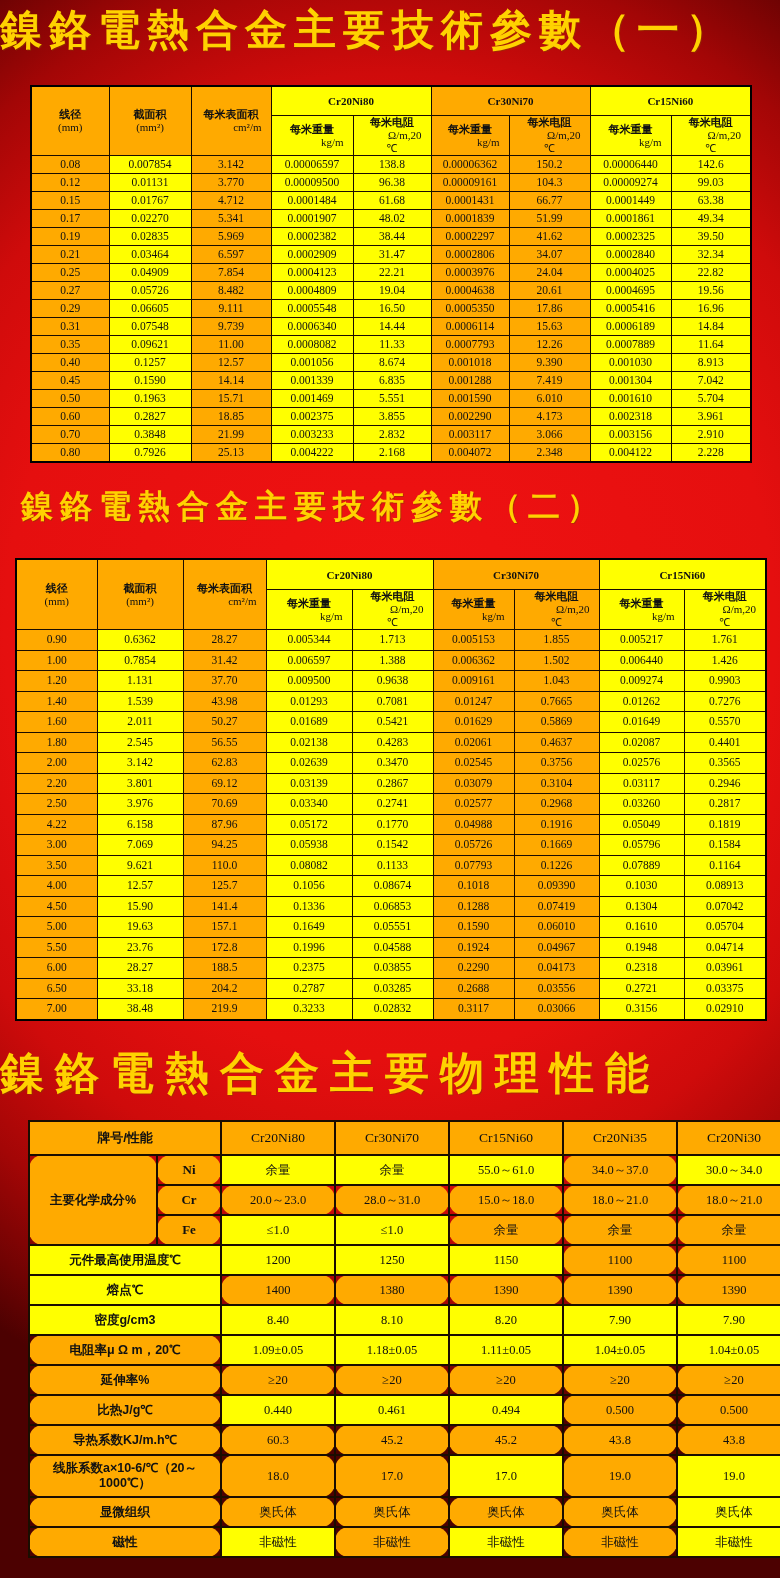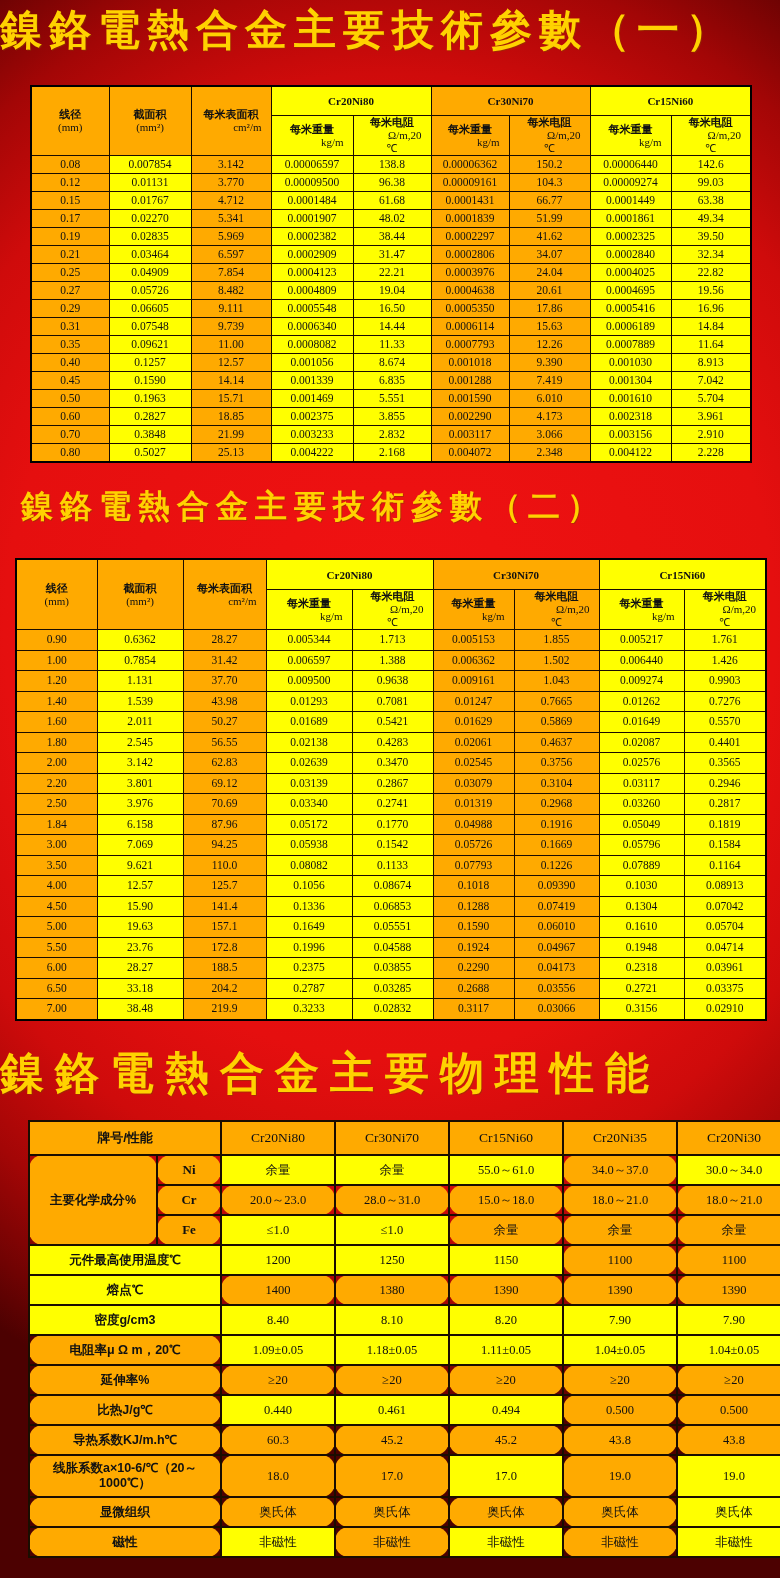--- a/index.html
+++ b/index.html
@@ -298,21 +298,21 @@
         <td>21.99</td>
         <td>0.003233</td>
         <td>2.832</td>
         <td>0.003117</td>
         <td>3.066</td>
         <td>0.003156</td>
         <td>2.910</td>
       </tr>
       <tr>
         <td>0.80</td>
-        <td>0.5027</td>
+        <td>0.7926</td>
         <td>25.13</td>
         <td>0.004222</td>
         <td>2.168</td>
         <td>0.004072</td>
         <td>2.348</td>
         <td>0.004122</td>
         <td>2.228</td>
       </tr>
     </tbody>
 </table>
@@ -467,27 +467,27 @@
         <td>0.3104</td>
         <td>0.03117</td>
         <td>0.2946</td>
       </tr>
       <tr>
         <td>2.50</td>
         <td>3.976</td>
         <td>70.69</td>
         <td>0.03340</td>
         <td>0.2741</td>
-        <td>0.01319</td>
+        <td>0.02577</td>
         <td>0.2968</td>
         <td>0.03260</td>
         <td>0.2817</td>
       </tr>
       <tr>
-        <td>1.84</td>
+        <td>4.22</td>
         <td>6.158</td>
         <td>87.96</td>
         <td>0.05172</td>
         <td>0.1770</td>
         <td>0.04988</td>
         <td>0.1916</td>
         <td>0.05049</td>
         <td>0.1819</td>
       </tr>
       <tr>

